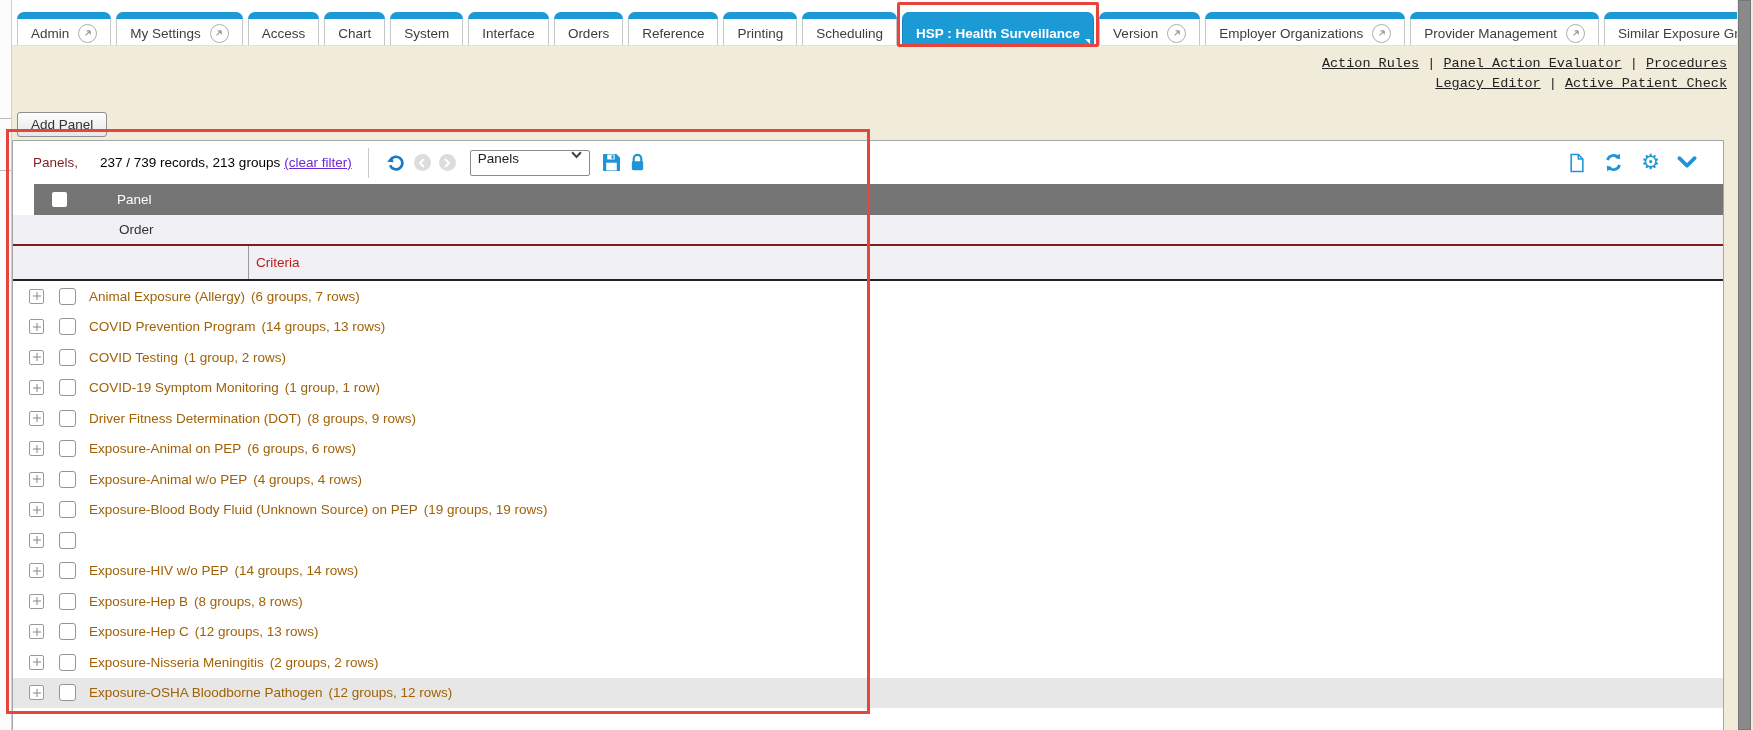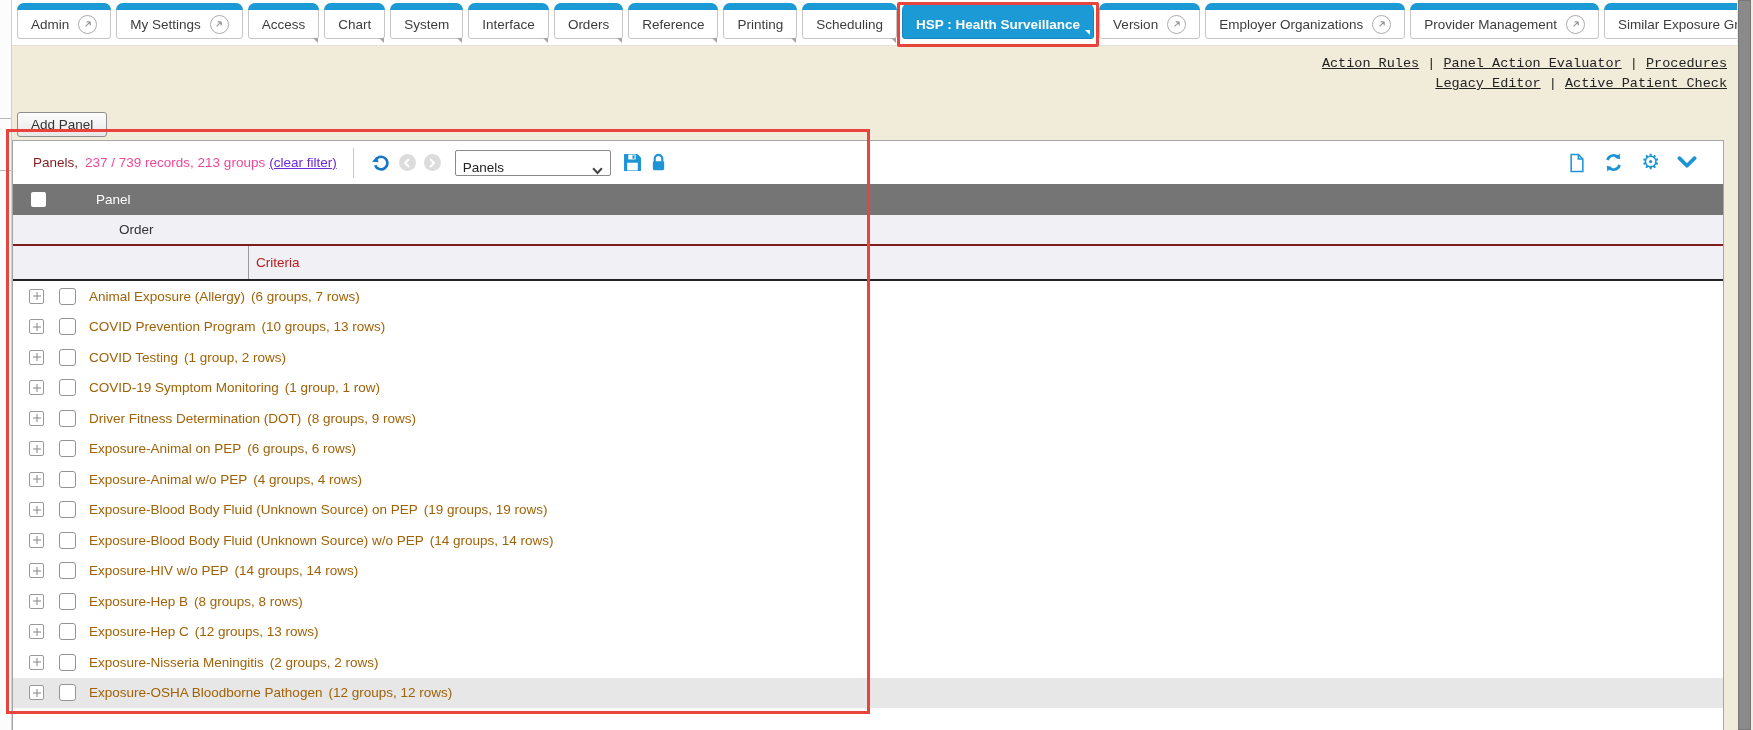--- a/index.html
+++ b/index.html
@@ -13,21 +13,21 @@
   .left-gutter { position:absolute; left:0; top:0; bottom:0; width:11px; background:#fcfcfc; border-right:1px solid #cfcfcf; z-index:1; }
   .left-gutter .tick { position:absolute; left:0; right:0; height:1px; background:#b9b9b9; }
 
   
   .scrollbar { position:absolute; top:0; bottom:0; right:0; width:16px; background:#f1ebd9; z-index:6; }
   .scrollbar .thumb { position:absolute; top:0; bottom:0; left:1px; width:13px; background:#8a8a8a; border:1px solid #777; box-sizing:border-box; }
 
   
   .tabbar { position:absolute; left:12px; top:0; right:16px; height:46px; background:#fff;
     border-bottom:1px solid #e3e0d6; display:flex; align-items:flex-start; gap:5px;
-    padding:3px 0 0 5px; overflow:hidden; box-sizing:border-box; z-index:2; white-space:nowrap; }
+    padding:12px 0 0 5px; overflow:hidden; box-sizing:border-box; z-index:2; white-space:nowrap; }
   .tab { position:relative; flex:0 0 auto; height:36px; box-sizing:border-box; display:flex; align-items:center;
     padding:6px 13px 0 13px; background:#fff; border:1px solid #c6c6c6; border-radius:8px 8px 3px 3px;
     font-size:13.5px; color:#3d3d3d; cursor:pointer; }
   .tab::before { content:""; position:absolute; top:-1px; left:-1px; right:-1px; height:7px;
     background:#1b9ad6; border-radius:8px 8px 0 0; }
   .tab.active { background:#1b9ad6; border-color:#1686bd; color:#fff; font-weight:bold; }
   .tab .popout { margin-left:9px; width:17px; height:17px; border:1px solid #adadad; border-radius:50%;
     display:flex; align-items:center; justify-content:center; background:#fff; flex:0 0 auto; }
   .tab .fold { position:absolute; right:0; bottom:-5px; width:0; height:0;
     border-top:5px solid #a5a5a5; border-left:5px solid transparent; }
@@ -42,36 +42,36 @@
   .add-panel { position:absolute; left:17px; top:112px; height:25px; padding:0 13px;
     background:linear-gradient(#fdfdfd,#e7e7e7); border:1px solid #8f8f8f; border-radius:3px;
     font-size:13.5px; color:#333; display:flex; align-items:center; cursor:pointer; z-index:2; box-sizing:border-box; }
 
   
   .panel { position:absolute; left:12px; top:140px; width:1712px; height:600px; background:#fff;
     border:1px solid #a6a6a6; box-sizing:border-box; z-index:2; }
 
   .gtoolbar { height:43px; display:flex; align-items:center; padding:0 26px 0 20px; font-size:13.5px; }
   .gtitle { font-weight:normal; color:#7f1d1d; }
-  .gsummary { color:#ec4899; margin-left:7px; }
+  .gsummary { color:#000000; margin-left:22px; }
   .clearfilter { color:#6d28d9; text-decoration:underline; margin-left:4px; cursor:pointer; }
   .vdiv { width:1px; height:30px; background:#c9c9c9; margin:0 16px; }
   .icon-btn { display:flex; align-items:center; justify-content:center; cursor:pointer; }
   .navcircle { width:17px; height:17px; border-radius:50%; background:#dcdcdc; display:flex;
     align-items:center; justify-content:center; margin-left:8px; cursor:default; flex:0 0 auto; }
   .navcircle:first-of-type { margin-left:12px; }
-  .select { width:156px; height:26px; border:1px solid #8a8a8a; border-radius:2px; background:#fff;
-    display:flex; align-items:flex-end; justify-content:space-between; padding:0 7px; margin-left:14px;
+  .select { width:120px; height:26px; border:1px solid #8a8a8a; border-radius:2px; background:#fff;
+    display:flex; align-items:flex-start; justify-content:space-between; padding:0 7px; margin-left:14px;
     font-size:13.5px; color:#222; cursor:pointer; box-sizing:border-box; flex:0 0 auto; }
   .ml12 { margin-left:12px; } .ml8 { margin-left:8px; }
   .spacer { flex:1; }
   .ticons { display:flex; align-items:center; gap:17px; }
   .gear { font-size:21px; color:#1d94d6; line-height:1; font-family:"DejaVu Sans",sans-serif; }
 
-  .hdr-dark { height:31px; background:#757575; display:flex; align-items:center; padding-left:18px; }
+  .hdr-dark { height:31px; background:#757575; display:flex; align-items:center; padding-left:18px;margin-left:21px; }
   .hdr-dark .hcb { width:15px; height:15px; background:#fff; border-radius:2px; cursor:pointer; }
   .hdr-dark .htext { color:#fff; margin-left:50px; font-size:13.5px; }
   .hdr-order { height:31px; background:#f0f0f5; display:flex; align-items:center; padding-left:106px;
     font-size:13.5px; color:#333; border-bottom:2px solid #7f1d1d; box-sizing:border-box; }
   .hdr-criteria { height:35px; background:#f0f0f5; display:flex; align-items:center; font-size:13.5px;
     color:#b91c1c; border-bottom:2px solid #222; box-sizing:border-box; position:relative; }
   .hdr-criteria .cdiv { position:absolute; left:235px; top:0; bottom:0; width:1px; background:#9a9a9a; }
   .hdr-criteria .ctext { margin-left:243px; }
 
   .grow { height:30.5px; display:flex; align-items:center; padding-left:16px; font-size:13.5px; color:#a16207; }
@@ -318,21 +318,21 @@
         <span class="cb"></span>
         <span class="rowtext">
           <span>Animal Exposure (Allergy)</span><span class="counts">(6 groups, 7 rows)</span>
         </span>
       </div>
 
       <div class="grow">
         <span class="plusbox"></span>
         <span class="cb"></span>
         <span class="rowtext">
-          <span>COVID Prevention Program</span><span class="counts">(10 groups, 13 rows)</span>
+          <span>COVID Prevention Program</span><span class="counts">(14 groups, 13 rows)</span>
         </span>
       </div>
 
       <div class="grow">
         <span class="plusbox"></span>
         <span class="cb"></span>
         <span class="rowtext">
           <span>COVID Testing</span><span class="counts">(1 group, 2 rows)</span>
         </span>
       </div>
@@ -373,23 +373,20 @@
         <span class="plusbox"></span>
         <span class="cb"></span>
         <span class="rowtext">
           <span>Exposure-Blood Body Fluid (Unknown Source) on PEP</span><span class="counts">(19 groups, 19 rows)</span>
         </span>
       </div>
 
       <div class="grow">
         <span class="plusbox"></span>
         <span class="cb"></span>
-        <span class="rowtext">
-          <span>Exposure-Blood Body Fluid (Unknown Source) w/o PEP</span><span class="counts">(14 groups, 14 rows)</span>
-        </span>
       </div>
 
 
       <div class="grow">
         <span class="plusbox"></span>
         <span class="cb"></span>
         <span class="rowtext">
           <span>Exposure-HIV w/o PEP</span><span class="counts">(14 groups, 14 rows)</span>
         </span>
       </div>

